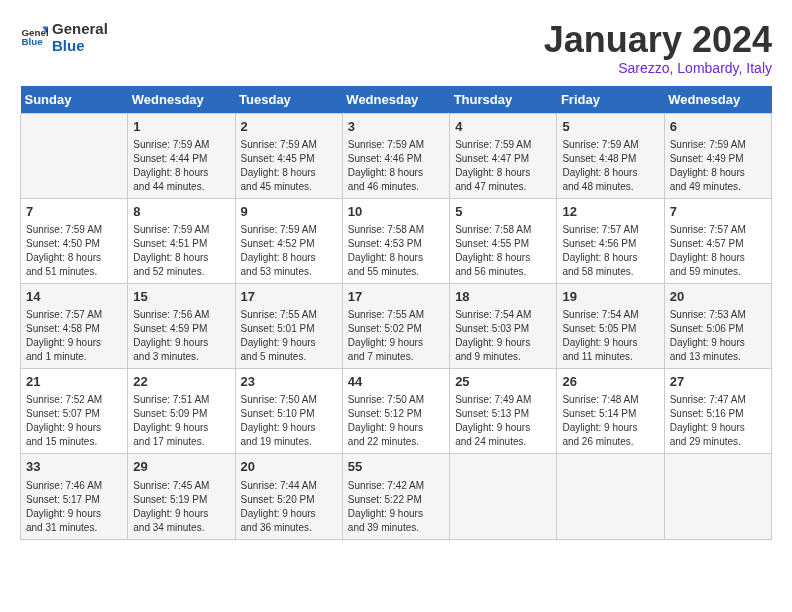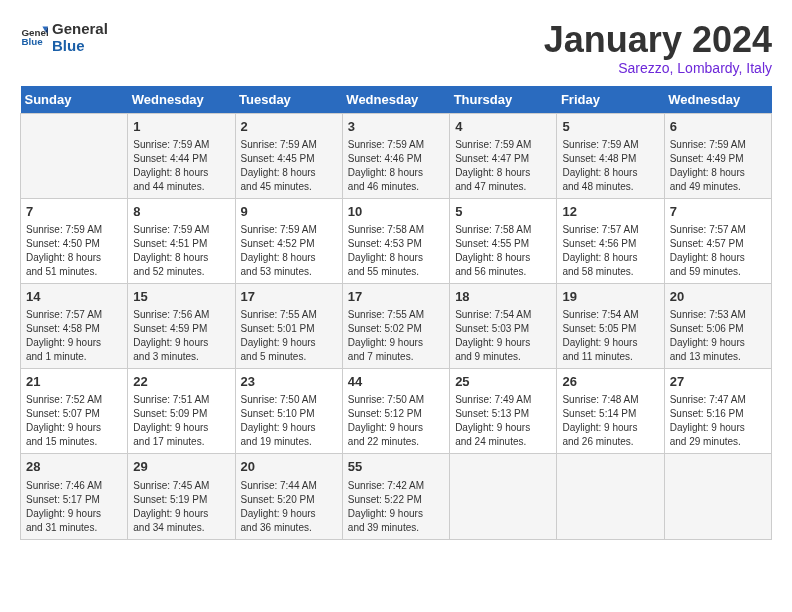--- a/index.html
+++ b/index.html
@@ -224,21 +224,21 @@
           <span class="day-number">26</span>
           <div class="day-info">Sunrise: 7:48 AM<br>Sunset: 5:14 PM<br>Daylight: 9 hours<br>and 26 minutes.</div>
         </td>
         <td>
           <span class="day-number">27</span>
           <div class="day-info">Sunrise: 7:47 AM<br>Sunset: 5:16 PM<br>Daylight: 9 hours<br>and 29 minutes.</div>
         </td>
       </tr>
       <tr>
         <td>
-          <span class="day-number">28</span>
+          <span class="day-number">33</span>
           <div class="day-info">Sunrise: 7:46 AM<br>Sunset: 5:17 PM<br>Daylight: 9 hours<br>and 31 minutes.</div>
         </td>
         <td>
           <span class="day-number">29</span>
           <div class="day-info">Sunrise: 7:45 AM<br>Sunset: 5:19 PM<br>Daylight: 9 hours<br>and 34 minutes.</div>
         </td>
         <td>
           <span class="day-number">20</span>
           <div class="day-info">Sunrise: 7:44 AM<br>Sunset: 5:20 PM<br>Daylight: 9 hours<br>and 36 minutes.</div>
         </td>

